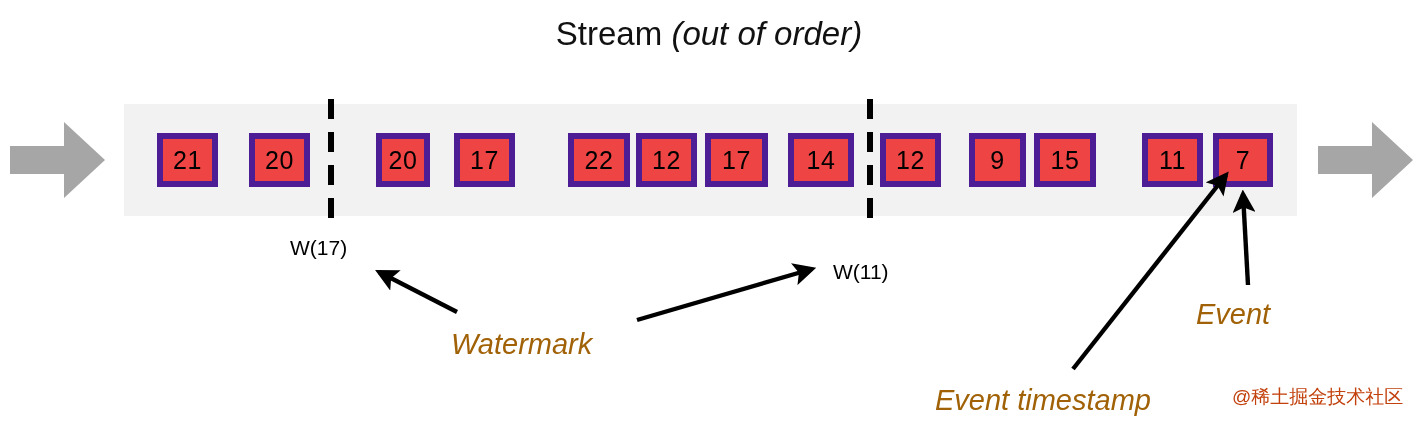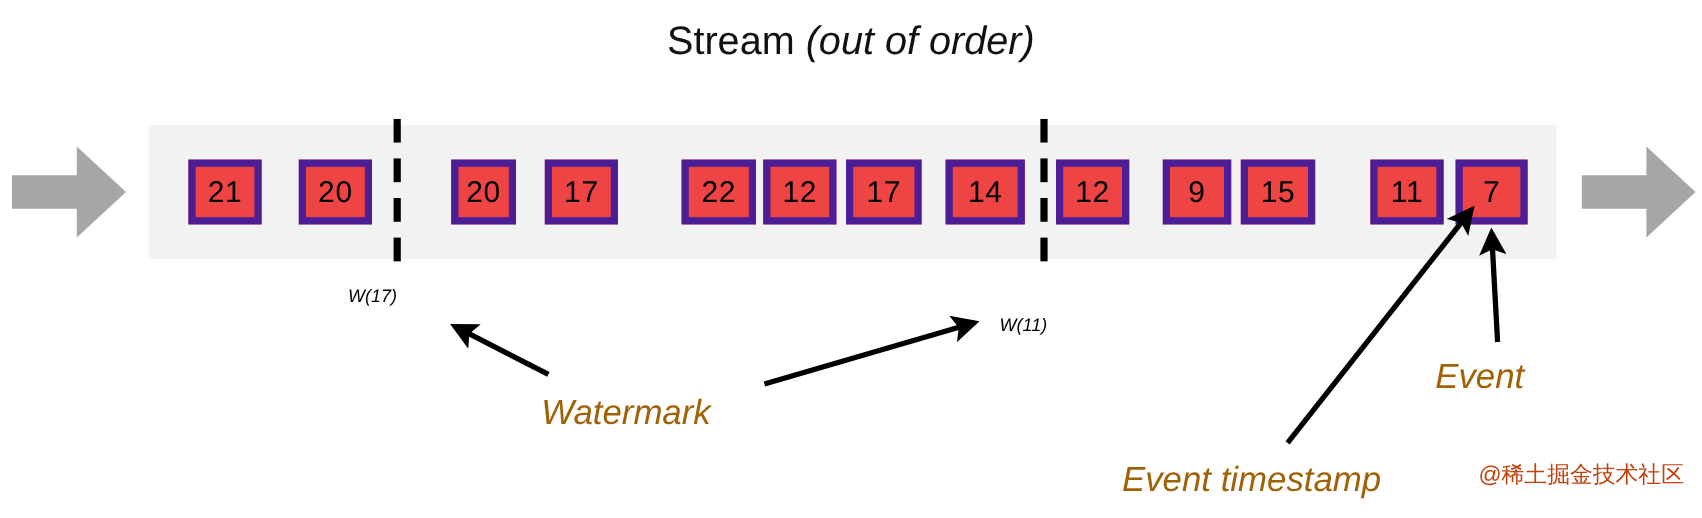--- a/index.html
+++ b/index.html
@@ -77,22 +77,21 @@
       #000000 0px, #000000 20px,
       transparent 20px, transparent 33px
     );
     background-size: 6px 33px;
     background-repeat: repeat-y;
   }
 
   
   .wm-label {
     position: absolute;
-    font-size: 15px;
-    font-style: italic;
+    font-size: 21px;
     line-height: 24px;
     color: #000000;
     white-space: nowrap;
   }
 
   
   .annot-label {
     position: absolute;
     font-size: 29px;
     font-style: italic;

